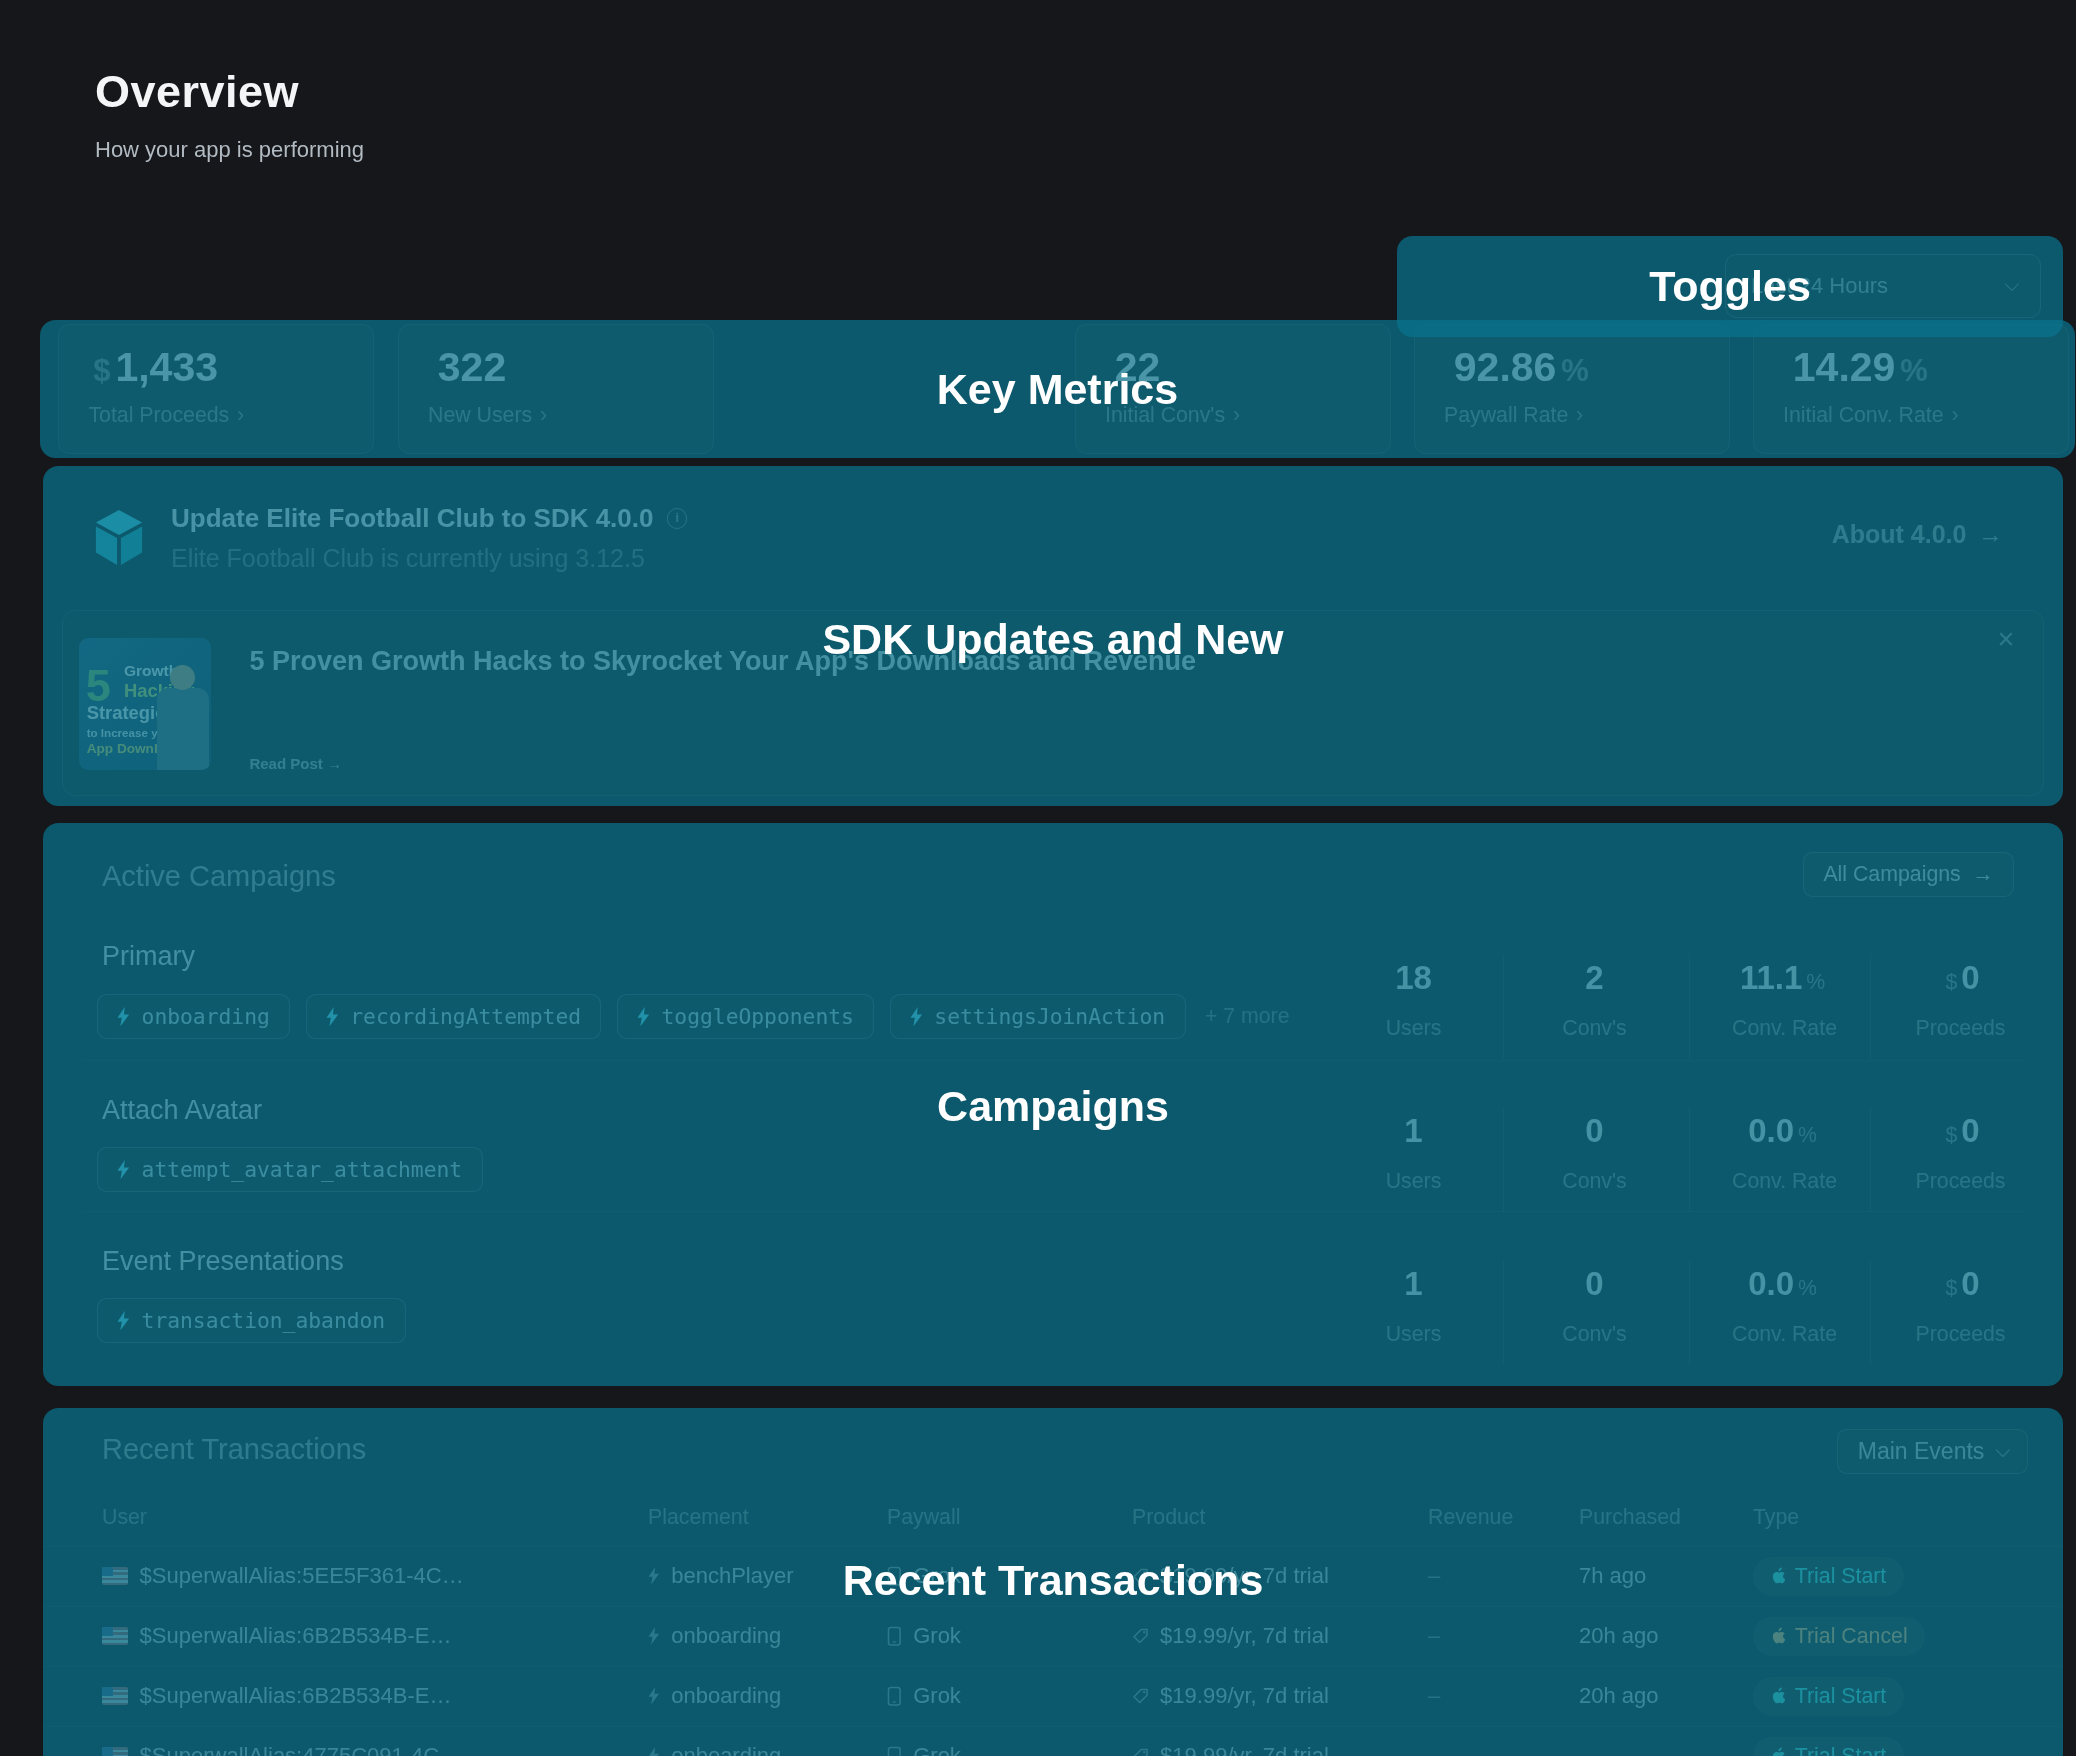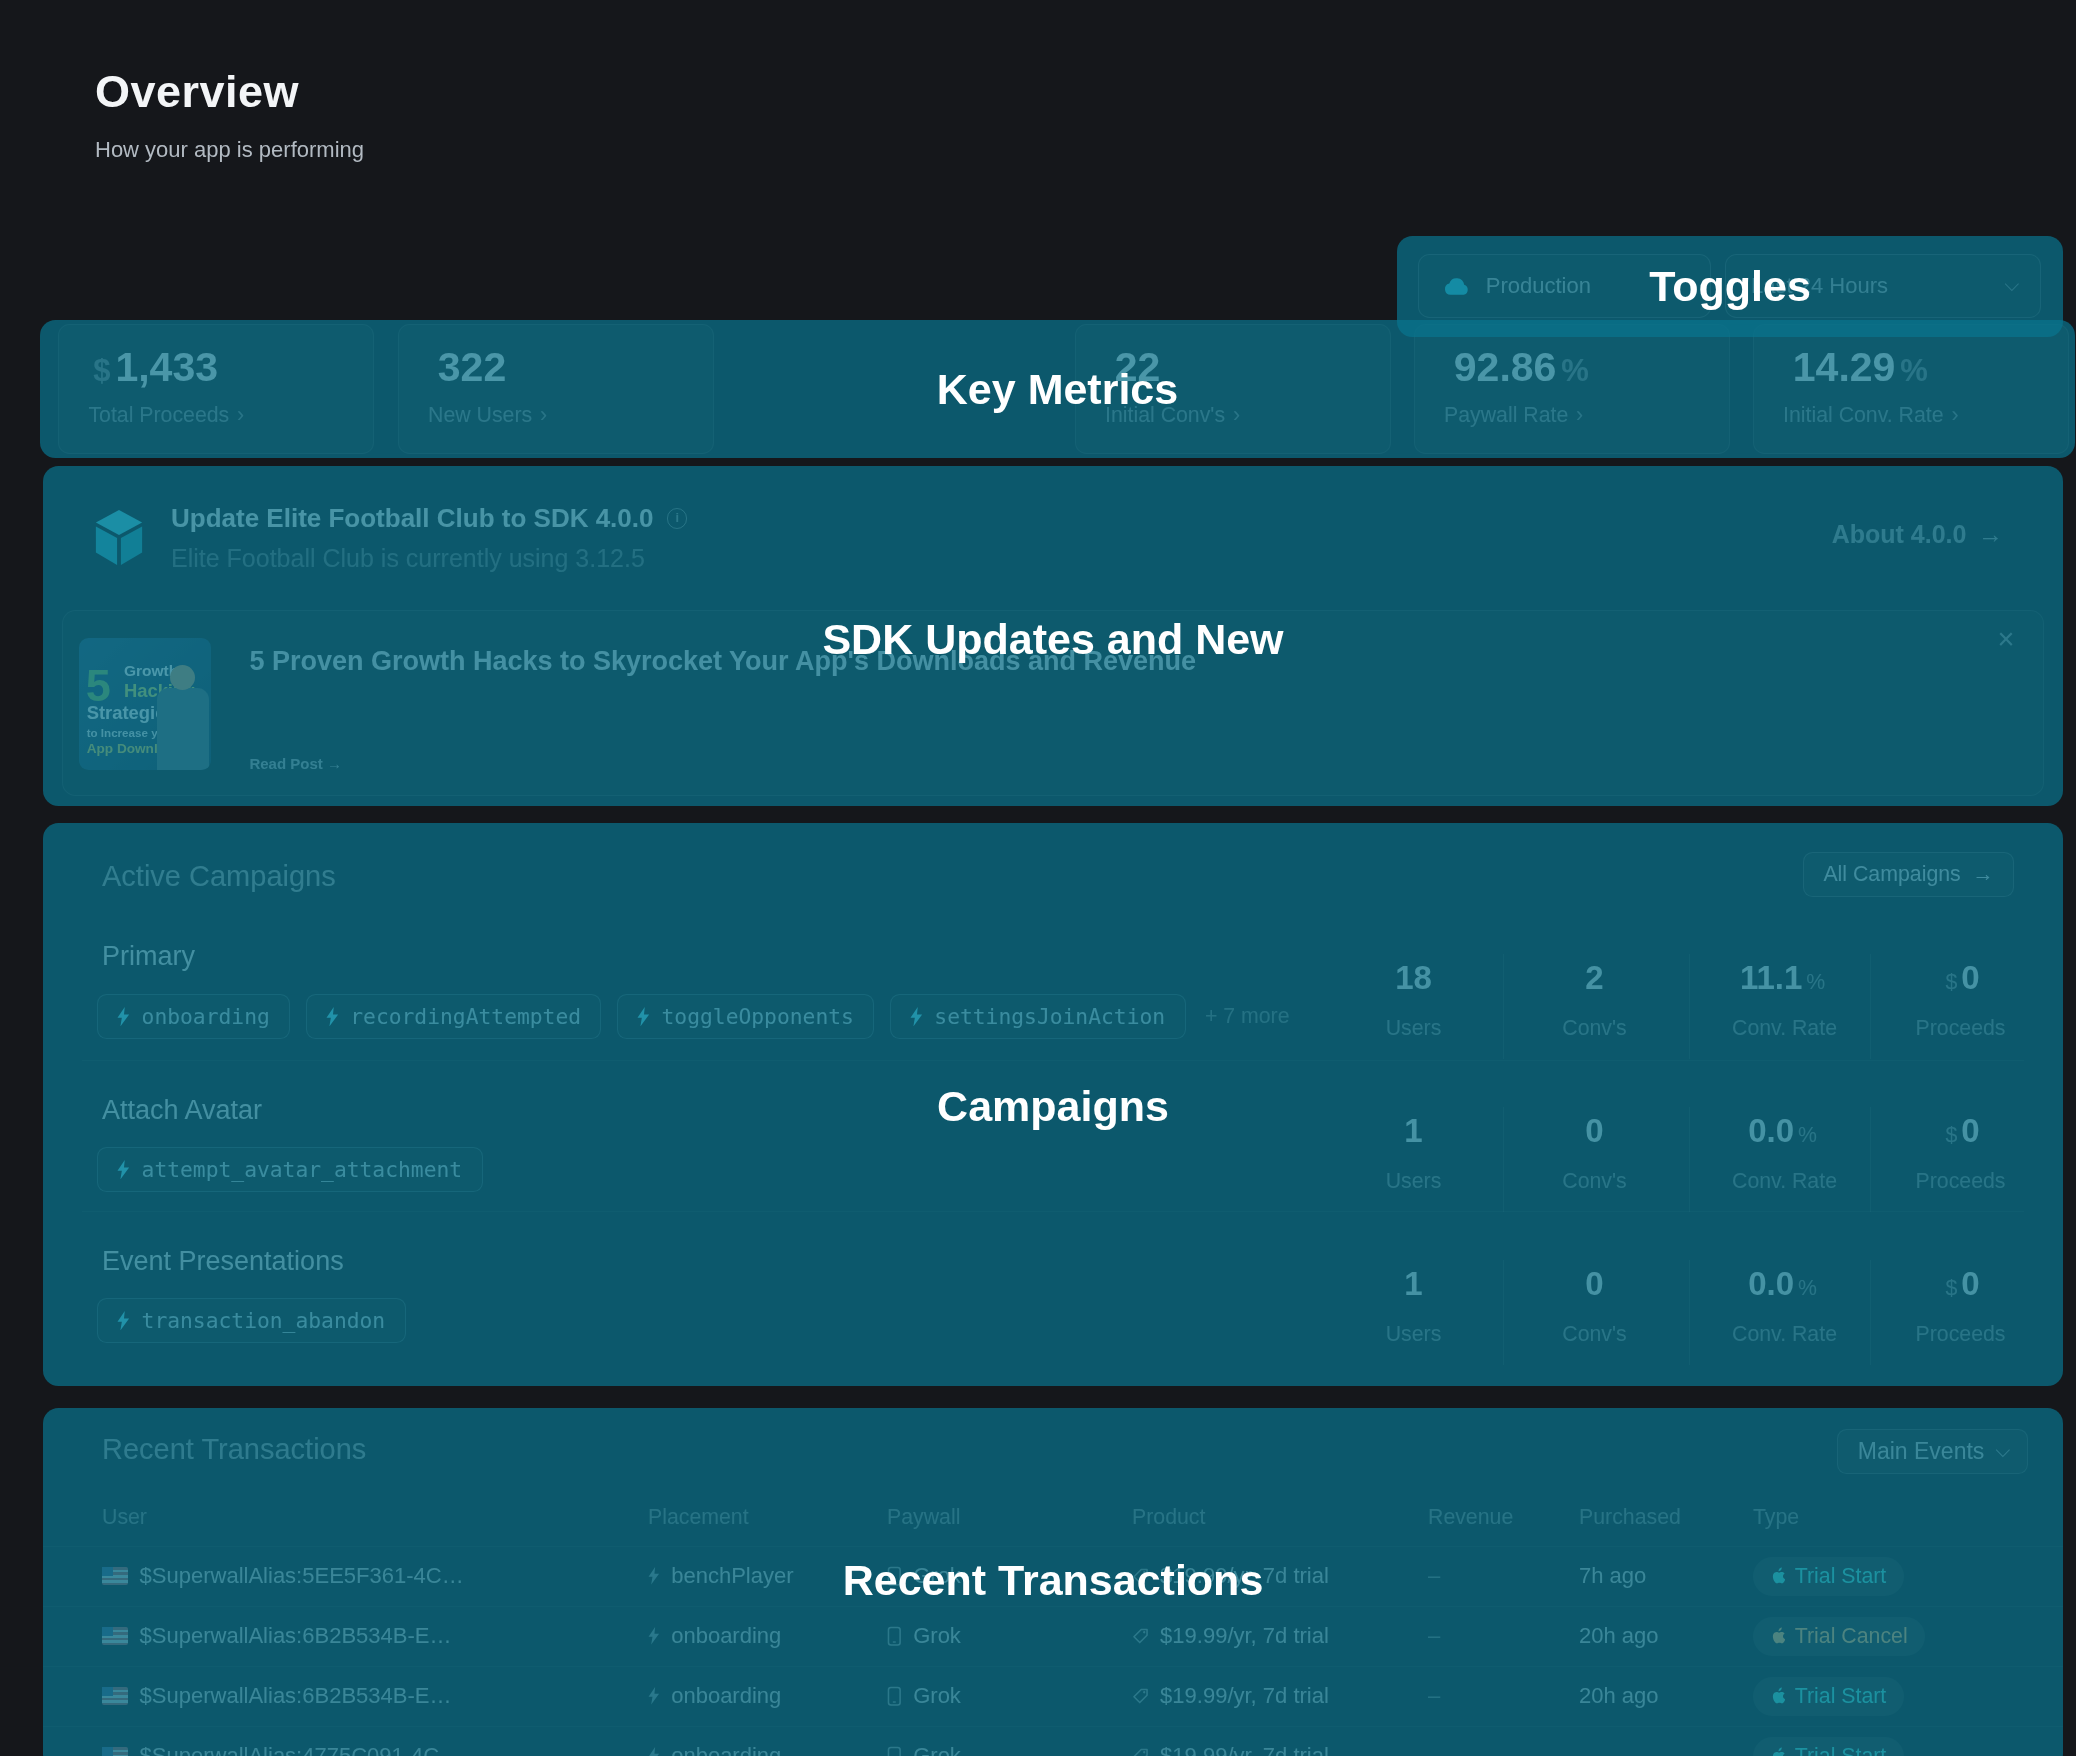--- a/index.html
+++ b/index.html
@@ -100,26 +100,20 @@
 </style>
 </head>
 <body>
 
 <header id="page-header">
   <h1 id="page-title">Overview</h1>
   <div id="page-subtitle">How your app is performing</div>
 </header>
 
 <section class="region" id="region-toggles">
-  <div class="pill" id="env-pill">
-    <svg width="25" height="18.4" viewBox="0 0 26 19">
-        <path fill="#2fc0d6" d="M6.8 18.5a6 6 0 0 1-1.3-11.8A8 8 0 0 1 21 8.1a5.4 5.4 0 0 1-.6 10.4Z"></path>
-      </svg>
-    <span>Production</span>
-  </div>
   <div class="pill" id="range-pill">
     <span>Last 24 Hours</span>
     <span class="chev-down"></span>
   </div>
   <div class="overlay">
     <span class="ov-label">Toggles</span>
   </div>
 </section>
 
 <section class="region" id="region-metrics">

